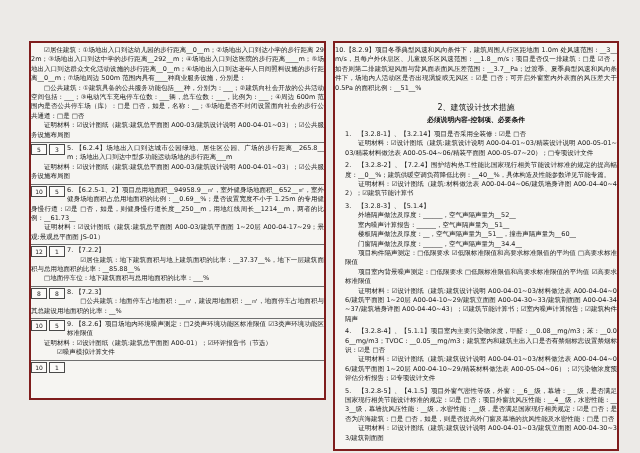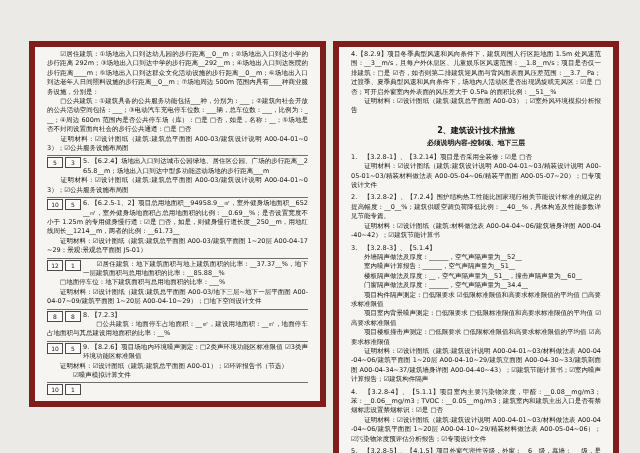--- a/index.html
+++ b/index.html
@@ -3,45 +3,45 @@
 <meta charset="utf-8">
 <style>
   html,body{margin:0;padding:0;}
   body{
     width:640px;height:453px;position:relative;overflow:hidden;
     background:#d9d8d5;
     font-family:"DejaVu Sans","Liberation Sans",sans-serif;
   }
   .scan{position:absolute;inset:0;background:#eceae7;}
   .block{
-    position:absolute;background:#f6f5f2;border:6px solid #7f1d1d;
-    box-sizing:border-box;padding:3px 12px;
+    position:absolute;background:#f6f5f2;border:2px solid #7f1d1d;
+    box-sizing:border-box;padding:3px 0;
   }
   #left-block{left:29px;top:41px;width:297px;min-height:359px;}
   #right-block{left:333px;top:41px;width:286px;min-height:350px;}
   .row{display:flow-root;margin-bottom:2px;}
   .row.scored{border-top:1px solid #6f6f6f;padding-top:1px;margin-top:1px;min-height:11px;}
   .score{
     float:left;border:1px solid #4a4a4a;background:#fbfaf8;
     min-width:12px;height:9px;line-height:9px;font-size:6px;
     text-align:center;margin:0 2px 1px 0;padding:0 1px;color:#191919;
   }
   .line{
     font-size:6.5px;line-height:9.4px;color:#191919;
     word-break:break-all;text-align:justify;
   }
   .title{
-    text-align:center;font-weight:bold;font-size:8px;
+    text-align:center;font-weight:normal;font-size:8px;
     color:#111;margin:9px 0 2px 0;
   }
   .subtitle{
     text-align:center;font-weight:bold;font-size:6.8px;
     color:#111;margin:0 0 5px 0;
   }
-  .item{margin-bottom:3px;}
+  .item{margin-bottom:3px;margin-left:10px;}
 </style>
 </head>
 <body>
 
 <div class="scan">
 
   <div class="block" id="left-block">
       <div class="row">
         <div class="line">　　☑居住建筑：①场地出入口到达幼儿园的步行距离__0__m；②场地出入口到达小学的步行距离 292m；③场地出入口到达中学的步行距离__292__m；④场地出入口到达医院的步行距离____m；⑤场地出入口到达群众文化活动设施的步行距离__0__m；⑥场地出入口到达老年人日间照料设施的步行距离__0__m；⑦场地周边 500m 范围内具有____种商业服务设施，分别是：</div>
         <div class="line">　　□公共建筑：①建筑具备的公共服务功能包括___种，分别为：___；②建筑向社会开放的公共活动空间包括：___；③电动汽车充电停车位数：___辆，总车位数：___，比例为：___；④周边 600m 范围内是否公共停车场（库）：□是 □否，如是，名称：__；⑤场地是否不封闭设置面向社会的步行公共通道：□是 □否</div>
@@ -55,23 +55,23 @@
       </div>
       <div class="row scored">
         <span class="score">10</span>
         <span class="score">5</span>
         <div class="line">6. 【6.2.5-1、2】项目总用地面积__94958.9__㎡，室外健身场地面积__652__㎡，室外健身场地面积占总用地面积的比例：__0.69__%；是否设置宽度不小于 1.25m 的专用健身慢行道：☑是 □否，如是，则健身慢行道长度__250__m，用地红线周长__1214__m，两者的比例：__61.73__</div>
         <div class="line">　　证明材料：☑设计图纸（建筑:建筑总平面图 A00-03/建筑平面图 1~20层 A00-04-17~29；景观:景观总平面图 JS-01）</div>
       </div>
       <div class="row scored">
         <span class="score">12</span>
         <span class="score">1</span>
+        <div class="line">7. 【7.2.2】</div>
         <div class="line">　　☑居住建筑：地下建筑面积与地上建筑面积的比率：__37.37__%，地下一层建筑面积与总用地面积的比率：__85.88__%</div>
         <div class="line">　　□地面停车位：地下建筑面积与总用地面积的比率：___%</div>
-        <div class="line">　　证明材料：☑设计图纸（建筑:建筑总平面图 A00-03/地下三层~地下一层平面图 A00-04-07~09/建筑平面图 1~20层 A00-04-10~29）；□地下空间设计文件</div>
       </div>
       <div class="row scored">
         <span class="score">8</span>
         <span class="score">8</span>
         <div class="line">8. 【7.2.3】</div>
         <div class="line">　　□公共建筑：地面停车占地面积：__㎡，建设用地面积：__㎡，地面停车占地面积与其总建设用地面积的比率：__%</div>
       </div>
       <div class="row scored">
         <span class="score">10</span>
         <span class="score">5</span>
@@ -80,43 +80,41 @@
         <div class="line">　　　　☑噪声模拟计算文件</div>
       </div>
       <div class="row scored">
         <span class="score">10</span>
         <span class="score">1</span>
       </div>
     </div>
 
   <div class="block" id="right-block">
     <div id="rp-item10">
-        <div class="line">4.【8.2.9】项目冬季典型风速和风向条件下，建筑周围人行区距地面 1.5m 处风速范围：__3__m/s，且每户外休息区、儿童娱乐区风速范围：__1.8__m/s；项目是否仅一排建筑：□是 ☑否，如否则第二排建筑迎风面与背风面表面风压差范围：__3.7__Pa；过渡季、夏季典型风速和风向条件下，场地内人活动区是否出现涡旋或无风区：☑是 □否；可开启外窗室内外表面的风压差大于 0.5Pa 的面积比例：__51__%</div>
-        <div class="line">　　证明材料：☑设计图纸（建筑:建筑总平面图 A00-03）；☑室外风环境模拟分析报告</div>
+        <div class="line">10.【8.2.9】项目冬季典型风速和风向条件下，建筑周围人行区距地面 1.0m 处风速范围：__3__m/s，且每户外休息区、儿童娱乐区风速范围：__1.8__m/s；项目是否仅一排建筑：□是 ☑否，如否则第二排建筑迎风面与背风面表面风压差范围：__3.7__Pa；过渡季、夏季典型风速和风向条件下，场地内人活动区是否出现涡旋或无风区：☑是 □否；可开启外窗室内外表面的风压差大于 0.5Pa 的面积比例：__51__%</div>
       </div>
     <div class="title">2、建筑设计技术措施</div>
-    <div class="subtitle">必须说明内容-控制项、地下三层</div>
+    <div class="subtitle">必须说明内容-控制项、必要条件</div>
     <div id="rp-items">
         <div class="item">
           <div class="line">1.　【3.2.8-1】、【3.2.14】项目是否采用全装修：☑是 □否</div>
           <div class="line">　　证明材料：☑设计图纸（建筑:建筑设计说明 A00-04-01~03/精装设计说明 A00-05-01~03/精装材料做法表 A00-05-04~06/精装平面图 A00-05-07~20）；□专项设计文件</div>
         </div>
         <div class="item">
           <div class="line">2.　【3.2.8-2】、【7.2.4】围护结构热工性能比国家现行相关节能设计标准的规定的提高幅度：__0__%；建筑供暖空调负荷降低比例：__40__%，具体构造及性能参数详见节能专篇。</div>
           <div class="line">　　证明材料：☑设计图纸（建筑:材料做法表 A00-04-04~06/建筑墙身详图 A00-04-40~42）；☑建筑节能计算书</div>
         </div>
         <div class="item">
           <div class="line">3.　【3.2.8-3】、【5.1.4】</div>
           <div class="line">　　外墙隔声做法及厚度：______，空气声隔声量为__52__</div>
           <div class="line">　　室内噪声计算报告：______，空气声隔声量为__51__</div>
           <div class="line">　　楼板隔声做法及厚度：__，空气声隔声量为__51__，撞击声隔声量为__60__</div>
           <div class="line">　　门窗隔声做法及厚度：______，空气声隔声量为__34.4__</div>
           <div class="line">　　项目构件隔声测定：□低限要求 ☑低限标准限值和高要求标准限值的平均值 □高要求标准限值</div>
           <div class="line">　　项目室内背景噪声测定：□低限要求 □低限标准限值和高要求标准限值的平均值 ☑高要求标准限值</div>
-          <div class="line">　　项目楼板撞击声测定：□低限要求 □低限标准限值和高要求标准限值的平均值 ☑高要求标准限值</div>
           <div class="line">　　证明材料：☑设计图纸（建筑:建筑设计说明 A00-04-01~03/材料做法表 A00-04-04~06/建筑平面图 1~20层 A00-04-10~29/建筑立面图 A00-04-30~33/建筑剖面图 A00-04-34~37/建筑墙身详图 A00-04-40~43）；☑建筑节能计算书；☑室内噪声计算报告；☑建筑构件隔声</div>
         </div>
         <div class="item">
           <div class="line">4.　【3.2.8-4】、【5.1.1】项目室内主要污染物浓度，甲醛：__0.08__mg/m3；苯：__0.06__mg/m3；TVOC：__0.05__mg/m3；建筑室内和建筑主出入口是否有禁烟标志设置禁烟标识：☑是 □否</div>
           <div class="line">　　证明材料：☑设计图纸（建筑:建筑设计说明 A00-04-01~03/材料做法表 A00-04-04~06/建筑平面图 1~20层 A00-04-10~29/精装材料做法表 A00-05-04~06）；☑污染物浓度预评估分析报告；☑专项设计文件</div>
         </div>
         <div class="item">
           <div class="line">5.　【3.2.8-5】、【4.1.5】项目外窗气密性等级，外窗：__6__级，幕墙：___级，是否满足国家现行相关节能设计标准的规定：☑是 □否；项目外窗抗风压性能：__4__级，水密性能：__3__级，幕墙抗风压性能：__级，水密性能：__级，是否满足国家现行相关规定：☑是 □否；是否为滨海建筑：□是 □否，如是，则是否提高外门窗及幕墙的抗风性能及水密性能：□是 □否</div>
           <div class="line">　　证明材料：☑设计图纸（建筑:建筑设计说明 A00-04-01~03/建筑立面图 A00-04-30~33/建筑剖面图</div>
         </div>

